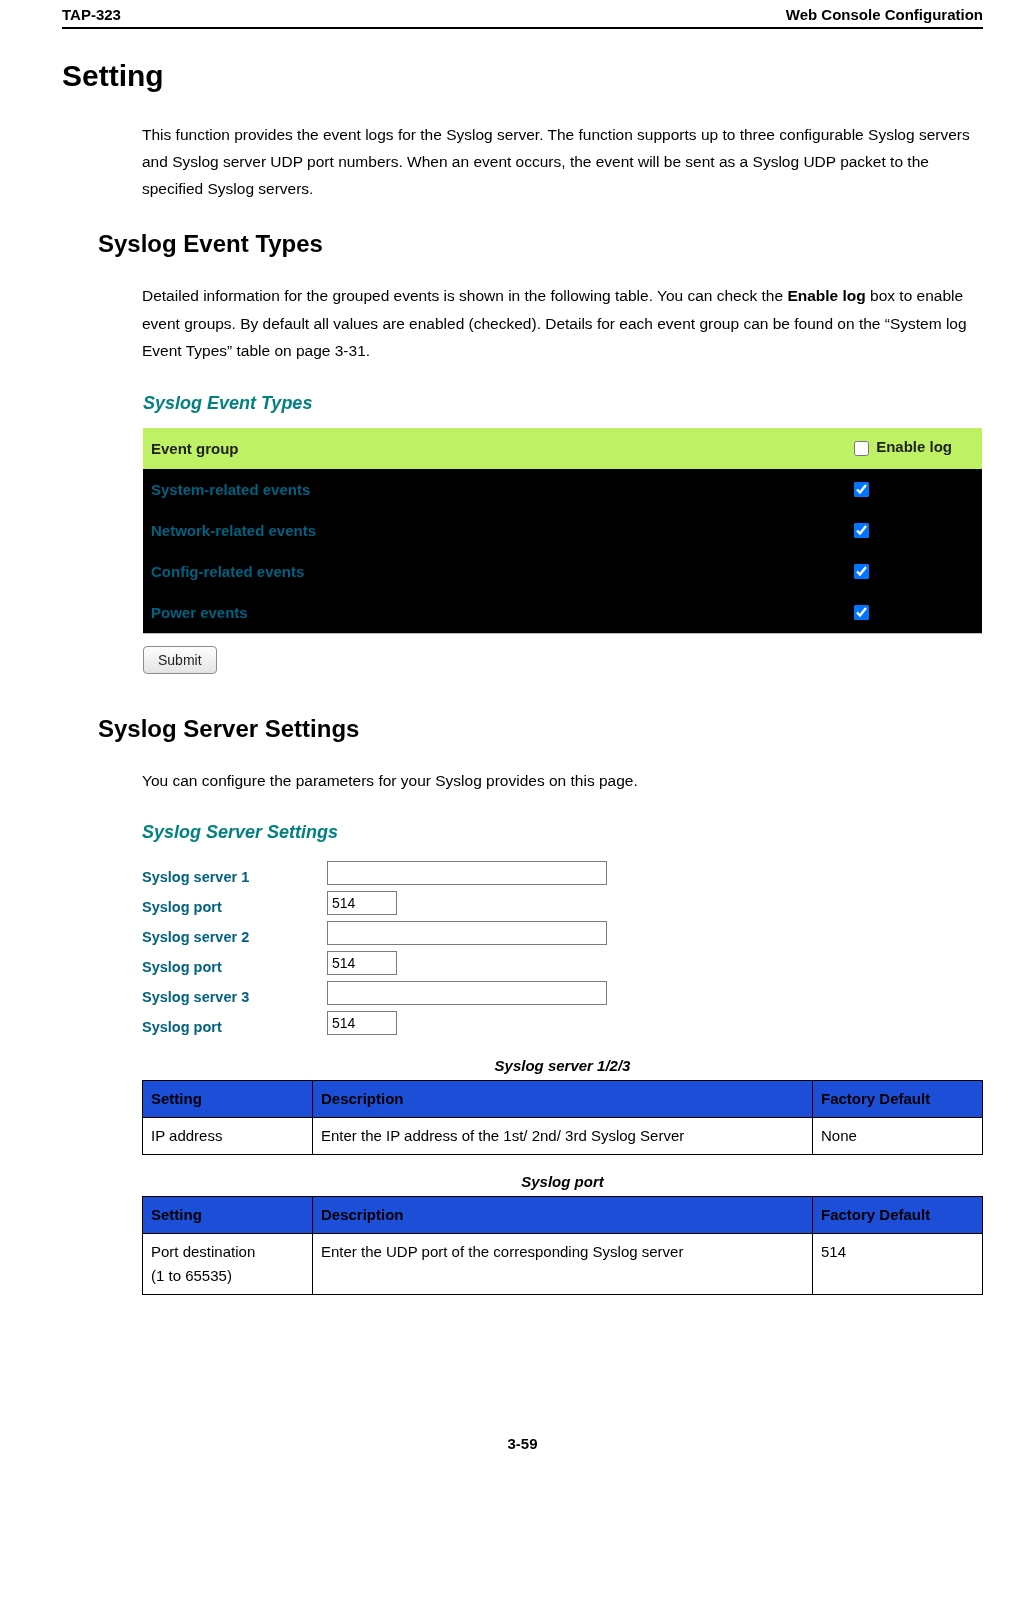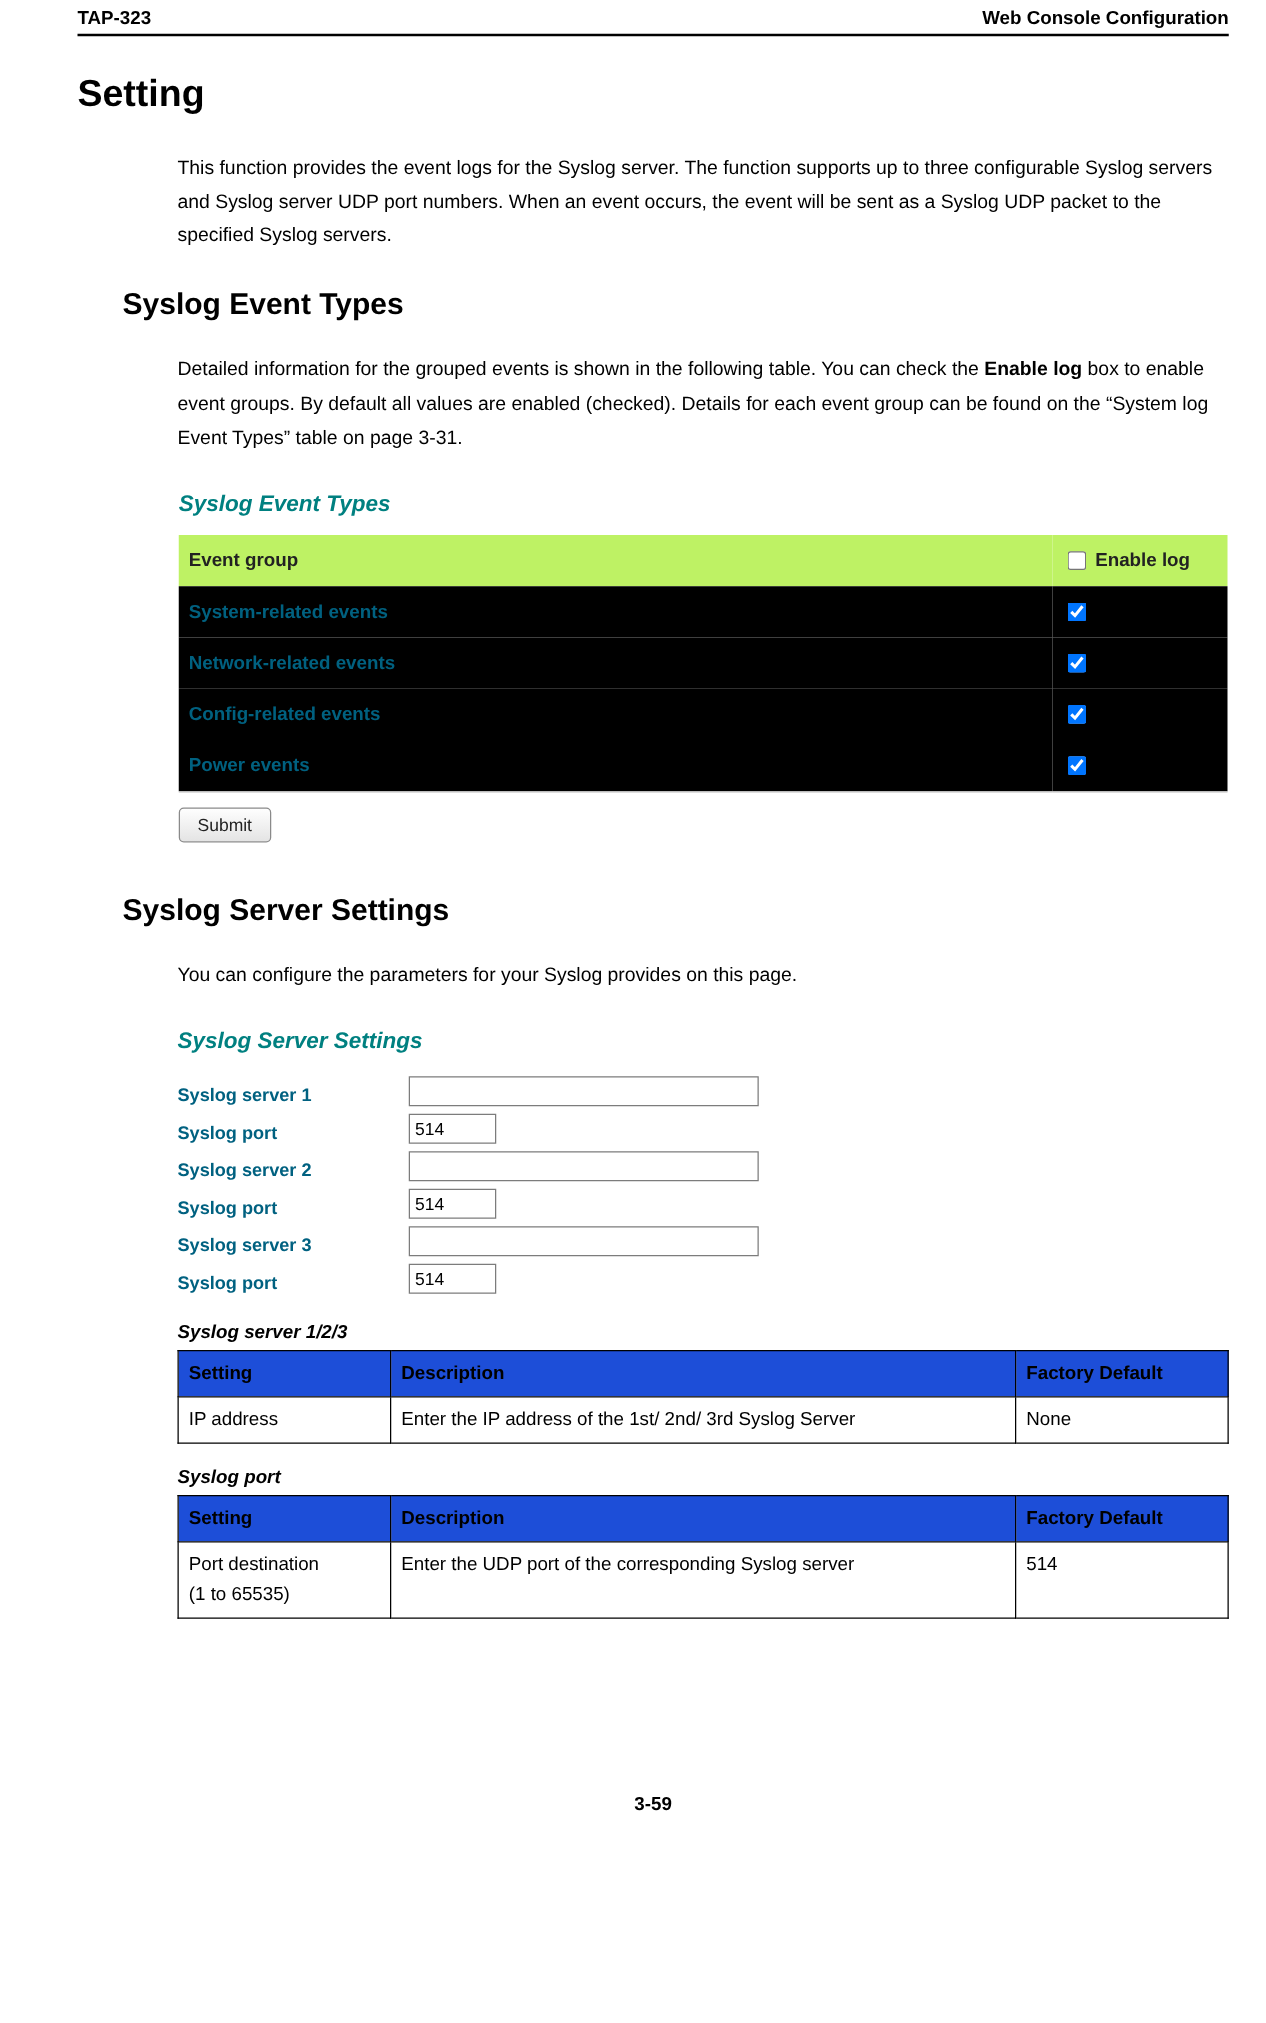--- a/index.html
+++ b/index.html
@@ -125,20 +125,21 @@
     border: 1px solid #7c7c7c;
     padding: 2px 4px;
     font-size: 14px;
   }
   
   .tbl-caption {
     font-weight: bold;
     font-style: italic;
     font-size: 15px;
     margin-bottom: 6px;
+    text-align: center;
   }
   table.settings-table {
     width: 100%;
     border-collapse: collapse;
     font-size: 15px;
     margin-bottom: 18px;
   }
   table.settings-table th, table.settings-table td {
     border: 1px solid #000;
     padding: 6px 8px;

